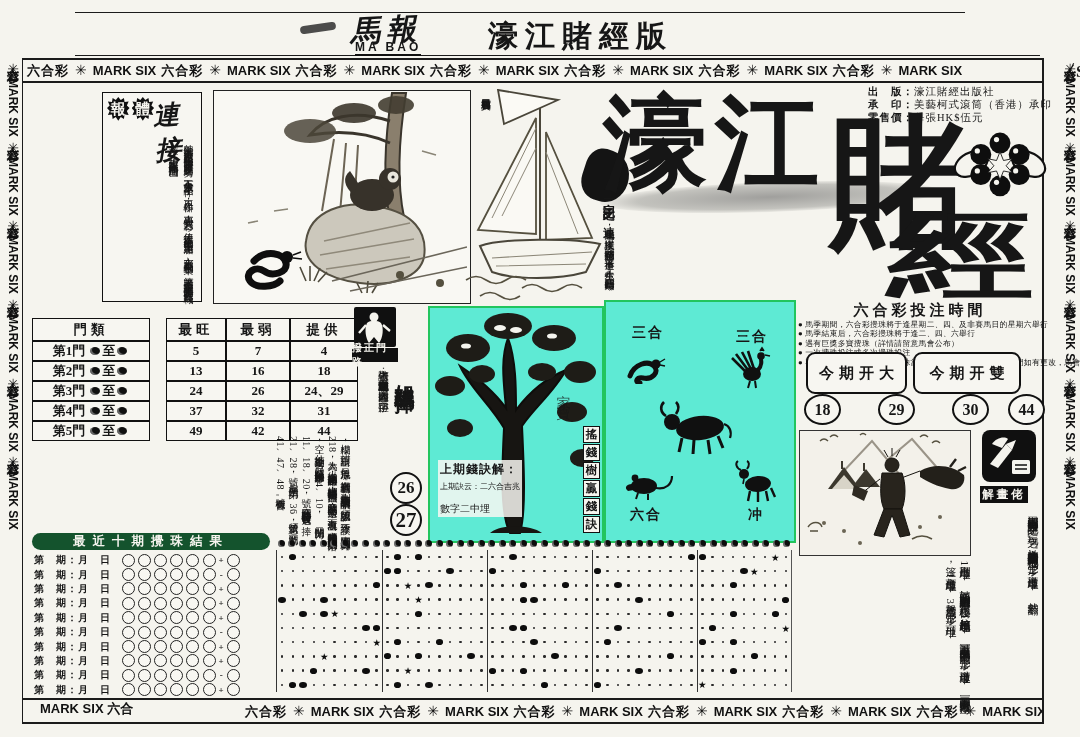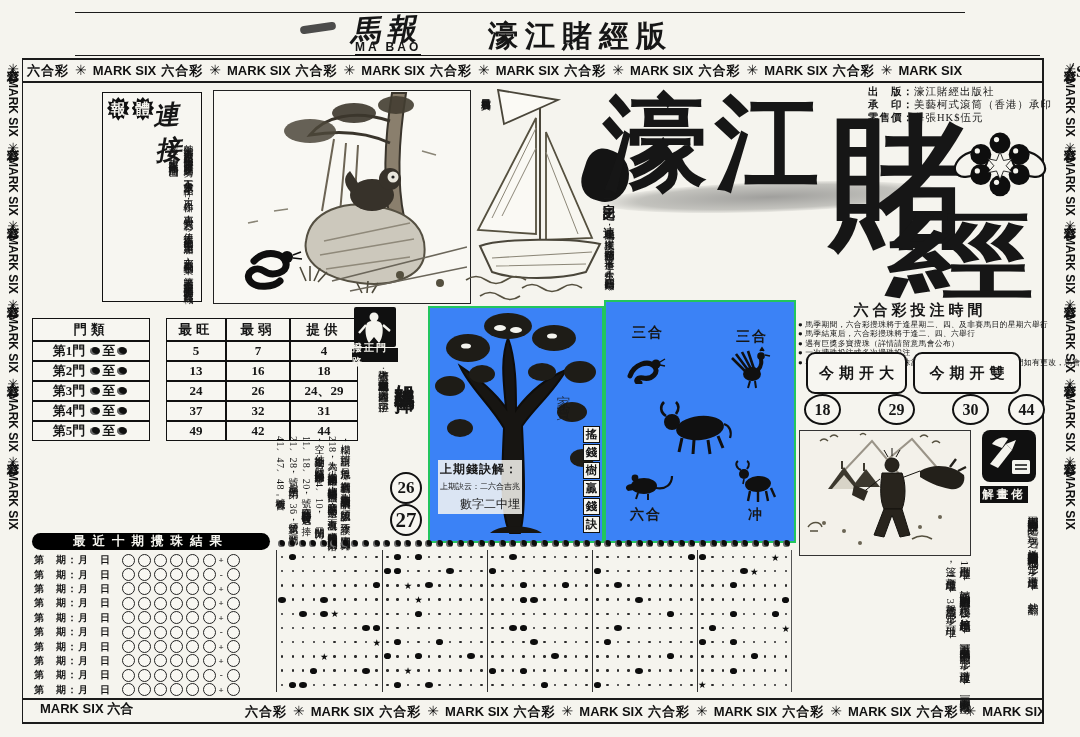--- a/index.html
+++ b/index.html
@@ -42,38 +42,38 @@
   .ballg{display:inline-block;width:10px;height:8px;border-radius:50%;background:#101010;margin:0 2px;
          box-shadow:inset 2px -1px 0 rgba(255,255,255,.35);}
   .analysis{font-size:10px;line-height:13px;letter-spacing:.5px;}
   
   .stamp-sq{background:#101010;border-radius:2px;}
   .stamp-band{background:#101010;color:#f5f4ee;font-size:10px;font-weight:bold;letter-spacing:2px;
               display:flex;align-items:center;justify-content:center;}
   .sis-head{font-size:20px;font-weight:900;letter-spacing:2px;}
   .numcirc{border:2.2px solid #111;border-radius:50%;display:flex;align-items:center;justify-content:center;
            font-weight:900;background:#f7f6f1;}
-  .frame2{border:2px solid #22c55e;background:#3b82f6;}
+  .frame2{border:2px solid #22c55e;background:#5eead4;}
   .tree-strip span{display:block;border:1.2px solid #111;width:15px;height:15px;line-height:15px;
         text-align:center;font-size:11.5px;font-weight:bold;margin:0 0 1px 0;background:#f6f5ef;}
   .zlabel{font-size:14px;font-weight:bold;letter-spacing:2px;}
   
   .bet-title{font-weight:900;font-size:15px;letter-spacing:4px;text-align:center;}
   .bullet{font-size:7.8px;line-height:9.4px;white-space:nowrap;letter-spacing:.3px;}
   .pred-box{border:2px solid #111;border-radius:9px;display:flex;flex-direction:row;
             align-items:center;justify-content:center;background:#f7f6f1;}
   .pred-box .l1{font-size:15px;font-weight:900;letter-spacing:5px;line-height:16px;}
   .pred-box .l2{font-size:15px;font-weight:900;line-height:15px;}
   .pcirc{border:2.4px solid #111;border-radius:50%;width:33px;height:27px;display:flex;
          align-items:center;justify-content:center;font-size:16px;font-weight:900;background:#f7f6f1;}
   .interp{font-size:11px;line-height:14px;letter-spacing:.5px;}
   .badge-band{background:#101010;color:#f5f4ee;font-weight:bold;font-size:11.5px;letter-spacing:3px;
               display:flex;align-items:center;justify-content:center;}
   
-  .res-head{background:#000000;color:#f5f4ee;border-radius:9px;display:flex;align-items:center;
+  .res-head{background:#14532d;color:#f5f4ee;border-radius:9px;display:flex;align-items:center;
             justify-content:center;font-size:12.5px;font-weight:bold;letter-spacing:7px;}
   .r-row{display:flex;align-items:center;height:14.4px;}
   .r-label{font-size:10px;font-weight:bold;width:86px;letter-spacing:1px;white-space:nowrap;}
   .r-circ{width:11px;height:11px;border:1.2px solid #222;border-radius:50%;margin:0 1.6px;
           display:inline-block;background:#f8f7f2;}
   .r-sign{font-size:9px;width:8px;text-align:center;font-weight:bold;}
   #grid-head{display:grid;grid-template-columns:repeat(49,1fr);}
   .hball{width:7px;height:7px;border-radius:50%;background:#0d0d0d;justify-self:center;
          box-shadow:inset 1.6px -1px 0 rgba(255,255,255,.4);}
   #grid-body{display:grid;grid-template-columns:repeat(49,1fr);border-left:1.4px solid #333;border-right:1px solid #555;}
@@ -284,21 +284,21 @@
           <ellipse cx="70" cy="20" rx="6" ry="3"></ellipse>
           <ellipse cx="86" cy="22" rx="6" ry="3"></ellipse>
         <ellipse cx="36" cy="38" rx="5" ry="2.6"></ellipse>
           <ellipse cx="122" cy="28" rx="5" ry="2.6"></ellipse>
         </g>
     </svg>
     <div class="vtext" style="position:absolute;right:30px;top:76px;font-size:14px;color:#2a2а26;letter-spacing:10px;opacity:.75;">家寶</div>
     <div style="position:absolute;left:8px;top:152px;background:rgba(248,247,242,.85);padding:1px 2px;">
       <div style="font-size:12px;font-weight:900;letter-spacing:1px;">上期錢訣解：</div>
       <div style="font-size:8px;margin-top:3px;">上期訣云：二六合吉兆</div>
-      <div style="font-size:12px;margin-top:4px;text-align:right;">數字二中埋</div>
+      <div style="font-size:10px;margin-top:10px;">數字二中埋</div>
     </div>
     <div class="tree-strip" style="position:absolute;right:2px;top:118px;">
       <span>搖</span>
         <span>錢</span>
         <span>樹</span>
         <span>贏</span>
         <span>錢</span>
         <span>訣</span>
     </div>
   </div>

